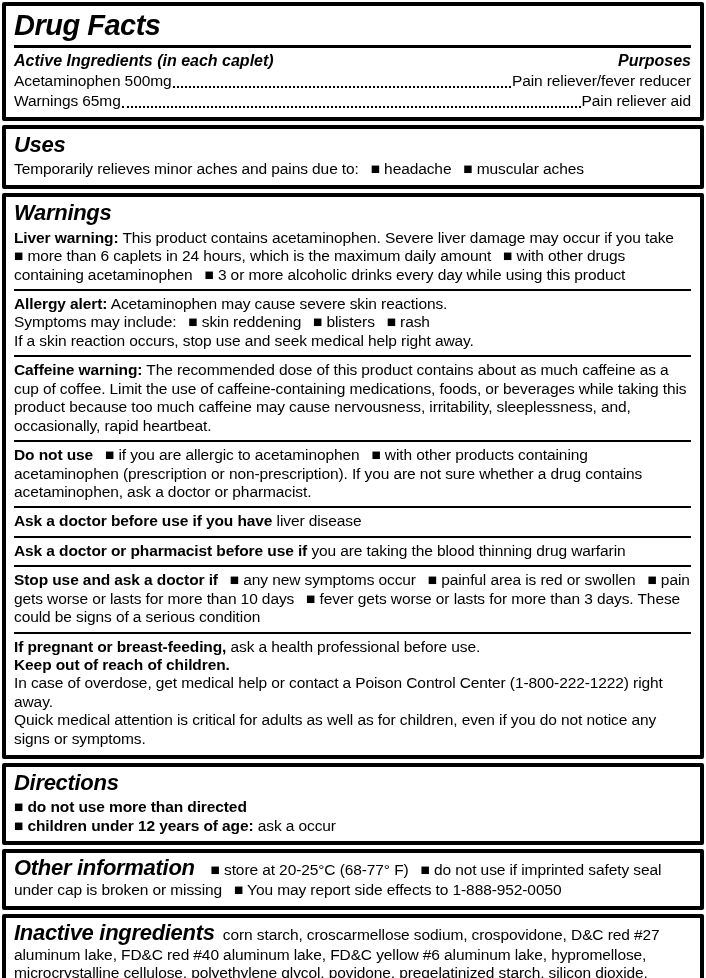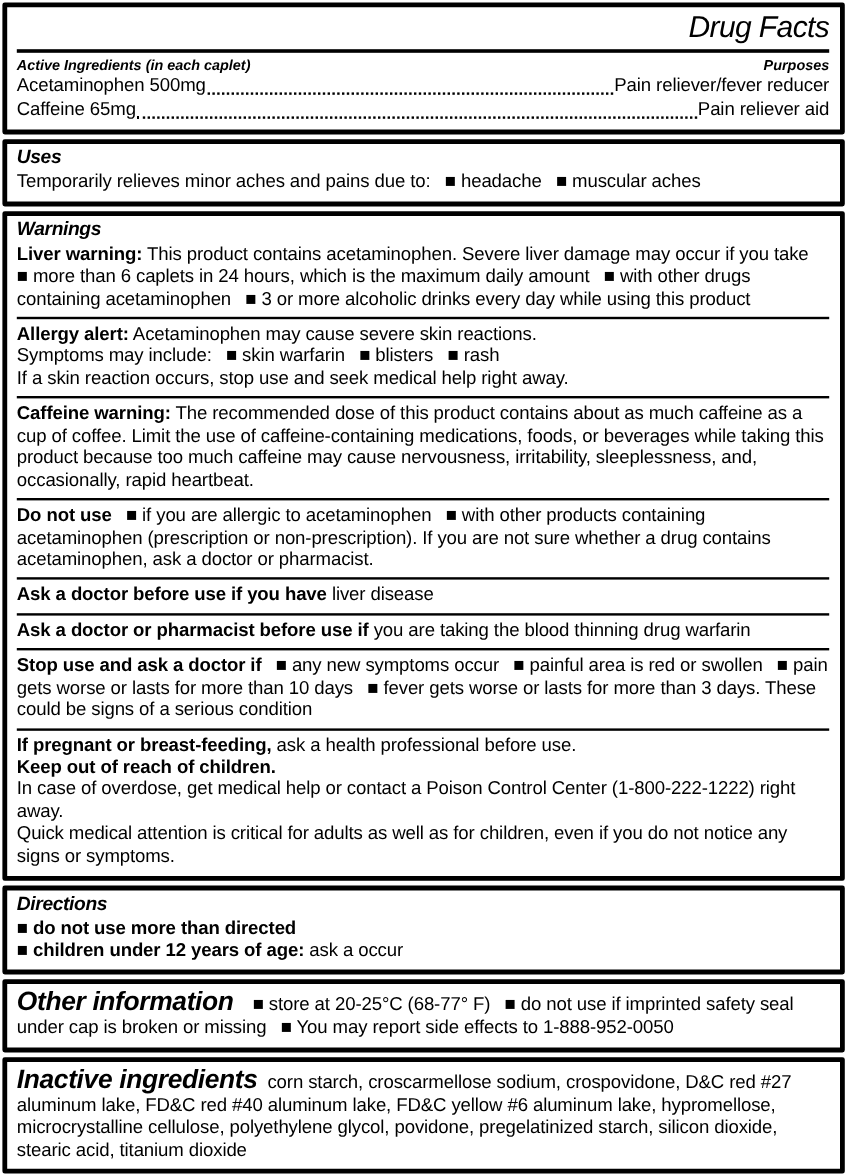--- a/index.html
+++ b/index.html
@@ -16,29 +16,28 @@
   }
   .box {
     border: 4px solid #000;
     border-radius: 2px;
     margin-bottom: 4px;
     padding: 2px 9px 6px 8px;
     background: #fff;
   }
   h1 {
     margin: 1px 0 3px 0;
-    font-size: 25px;
+    font-size: 29px;
     font-style: italic;
-    font-weight: normal;
+    font-weight: bold;
     letter-spacing: -0.5px;
-    text-align: right;
   }
   h2 {
     margin: 1px 0 2px 0;
-    font-size: 16px;
+    font-size: 22px;
     font-style: italic;
     font-weight: bold;
     letter-spacing: -0.3px;
   }
   p {
     margin: 0;
     font-size: 15.5px;
     line-height: 1.19;
     letter-spacing: -0.1px;
   }
@@ -58,21 +57,21 @@
   .rule-thin {
     border: none;
     border-top: 2px solid #000;
     margin: 4px 0 3px 0;
   }
   .ai-header {
     display: flex;
     justify-content: space-between;
     font-weight: bold;
     font-style: italic;
-    font-size: 12px;
+    font-size: 16px;
     line-height: 1.25;
   }
   .ai-row {
     display: flex;
     font-size: 15.5px;
     line-height: 1.3;
     letter-spacing: -0.1px;
   }
   .leader {
     flex: 1;
@@ -93,42 +92,42 @@
     <div class="ai-header">
       <span>Active Ingredients (in each caplet)</span>
       <span>Purposes</span>
     </div>
     <div class="ai-row">
       <span>Acetaminophen 500mg</span>
       <span class="leader"></span>
       <span>Pain reliever/fever reducer</span>
     </div>
     <div class="ai-row">
-      <span>Caffeine 65mg</span>
+      <span>Warnings 65mg</span>
       <span class="leader"></span>
       <span>Pain reliever aid</span>
     </div>
   </section>
 
   <section class="box">
     <h2>Uses</h2>
     <p>Temporarily relieves minor aches and pains due to:  ■ headache  ■ muscular aches</p>
   </section>
 
   <section class="box">
     <h2>Warnings</h2>
 
     <div class="subsec">
       <p><b>Liver warning:</b><span> This product contains acetaminophen. Severe liver damage may occur if you take  ■ more than 6 caplets in 24 hours, which is the maximum daily amount  ■ with other drugs containing acetaminophen  ■ 3 or more alcoholic drinks every day while using this product</span></p>
     </div>
     <div class="rule-thin"></div>
 
     <div class="subsec">
       <p><b>Allergy alert:</b><span> Acetaminophen may cause severe skin reactions.</span></p>
-      <p>Symptoms may include:  ■ skin warfarin  ■ blisters  ■ rash</p>
+      <p>Symptoms may include:  ■ skin reddening  ■ blisters  ■ rash</p>
       <p>If a skin reaction occurs, stop use and seek medical help right away.</p>
     </div>
     <div class="rule-thin"></div>
 
     <div class="subsec">
       <p><b>Caffeine warning:</b><span> The recommended dose of this product contains about as much caffeine as a cup of coffee. Limit the use of caffeine-containing medications, foods, or beverages while taking this product because too much caffeine may cause nervousness, irritability, sleeplessness, and, occasionally, rapid heartbeat.</span></p>
     </div>
     <div class="rule-thin"></div>
 
     <div class="subsec">

